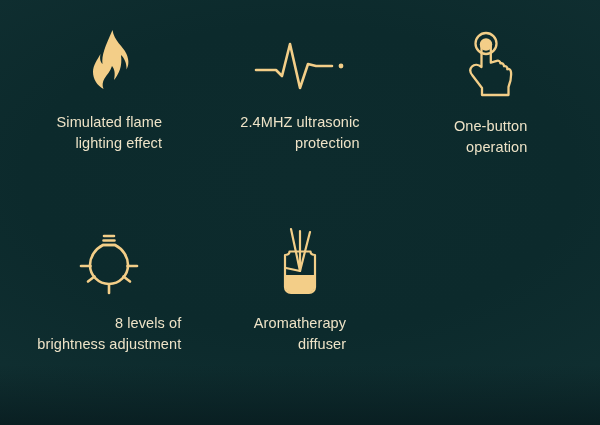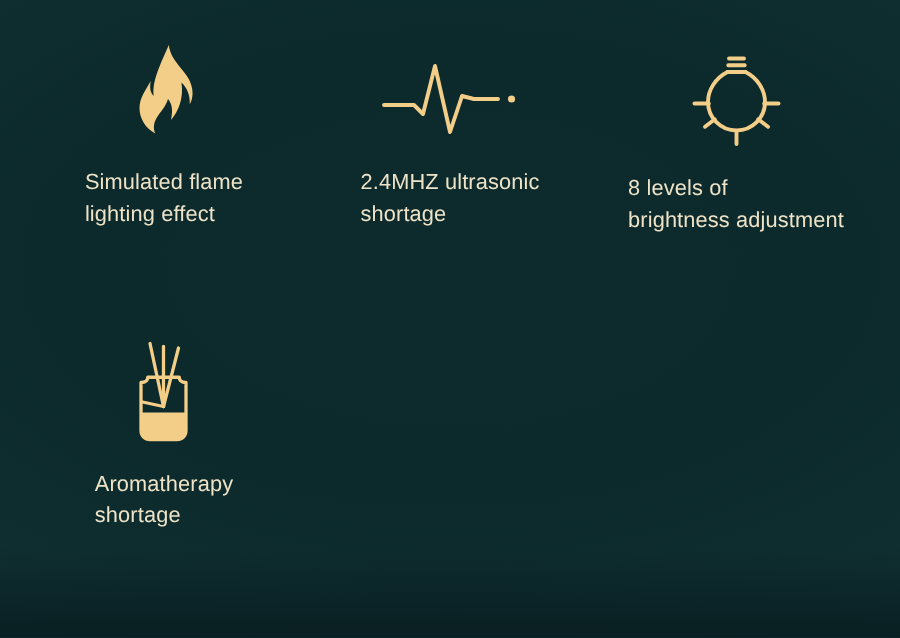--- a/index.html
+++ b/index.html
@@ -51,21 +51,21 @@
 
   .icon-wrap {
     height: 92px;
     display: flex;
     align-items: center;
     justify-content: center;
   }
 
   .feature-label {
     margin-top: 2px;
-    text-align: left;
+    text-align: right;
     color: #eee3c7;
     font-size: 14.5px;
     line-height: 21px;
     letter-spacing: 0.1px;
     white-space: pre-line;
     font-family: "Liberation Sans", sans-serif;
   }
 
   
   .row-2 .icon-wrap { height: 96px; }
@@ -99,24 +99,46 @@
   </div>
 
   <div class="feature-cell row-1">
     <div class="icon-wrap">
       <svg width="96" height="60" viewBox="0 0 96 60" aria-hidden="true">
         <polyline points="4,36 24,36 30,42 38,10 48,54 56,30 64,32 80,32" fill="none" stroke="#f3ce88" stroke-width="2.6" stroke-linecap="round" stroke-linejoin="round"></polyline>
         <circle cx="89" cy="32" r="2.4" fill="#f3ce88"></circle>
       </svg>
     </div>
     <div class="feature-label">2.4MHZ ultrasonic
-shortage</div>
+protection</div>
   </div>
 
 
+  <div class="feature-cell row-2">
+    <div class="icon-wrap">
+      <svg width="58" height="70" viewBox="0 0 58 70" aria-hidden="true">
+        <circle cx="24" cy="12.5" r="10.5" fill="none" stroke="#f3ce88" stroke-width="2.3"></circle>
+        <circle cx="24" cy="13.5" r="6.2" fill="#f3ce88"></circle>
+        <path d="M19.5 14 L 19.5 36
+          C 16.5 33.5, 12.5 33, 10 35.5
+          C 7.5 38, 8 41.5, 10.5 44.5
+          L 20 57 L 20 64 L 46.5 64 L 46.5 56
+          C 48.5 51, 49.5 46, 49 41
+          C 48.8 38.5, 47 37.5, 45.3 38.2
+          C 45.5 35.8, 43.8 34.6, 42 35.2
+          C 42 33, 40.2 31.8, 38.4 32.4
+          C 38.3 30.3, 36.6 29.3, 34.8 29.8
+          L 28.8 31.6 L 28.8 14
+          C 28.8 11.5, 27 10, 24.2 10
+          C 21.4 10, 19.5 11.5, 19.5 14 Z" fill="none" stroke="#f3ce88" stroke-width="2.3" stroke-linejoin="round" stroke-linecap="round"></path>
+      </svg>
+    </div>
+    <div class="feature-label">One-button
+operation</div>
+  </div>
 
   <div class="feature-cell row-2">
     <div class="icon-wrap">
       <svg width="76" height="74" viewBox="0 0 76 74" aria-hidden="true">
         <g fill="none" stroke="#f3ce88" stroke-width="2.6" stroke-linecap="round">
           <path d="M33 10 L 43 10 M32.5 14.5 L 43.5 14.5 M32 19 L 44 19"></path>
           <path d="M32 19
             C 24 23, 19 31, 19 39
             C 19 49.5, 27.5 58, 38 58
             C 48.5 58, 57 49.5, 57 39
@@ -150,16 +172,16 @@
           C 46 65.5, 43.5 68, 40 68
           L 22 68
           C 18.5 68, 16 65.5, 16 62 Z" fill="none" stroke="#f3ce88" stroke-width="2.2" stroke-linejoin="round"></path>
         <path d="M16.6 50 L 45.4 50 L 45.4 62
           C 45.4 65.2, 43.2 67.4, 40 67.4
           L 22 67.4
           C 18.8 67.4, 16.6 65.2, 16.6 62 Z" fill="#f3ce88"></path>
       </svg>
     </div>
     <div class="feature-label">Aromatherapy
-shortage</div>
+diffuser</div>
   </div>
 
 </div>
 
 </body></html>

